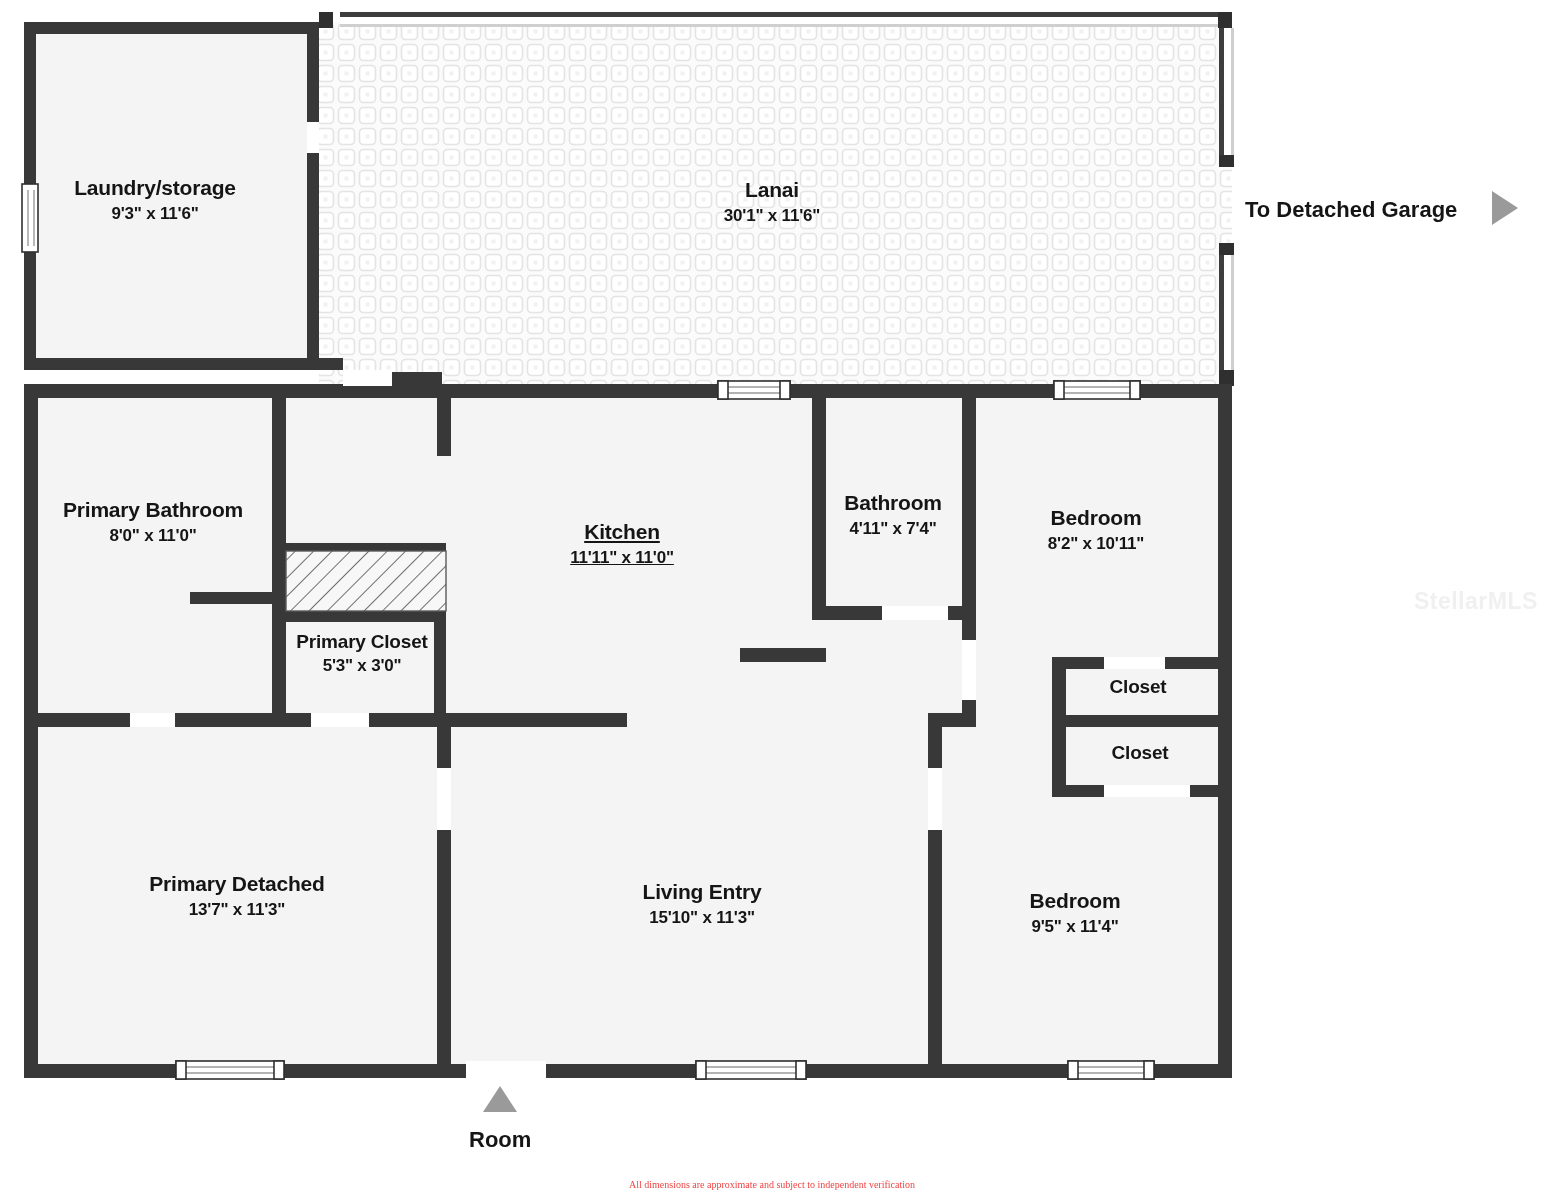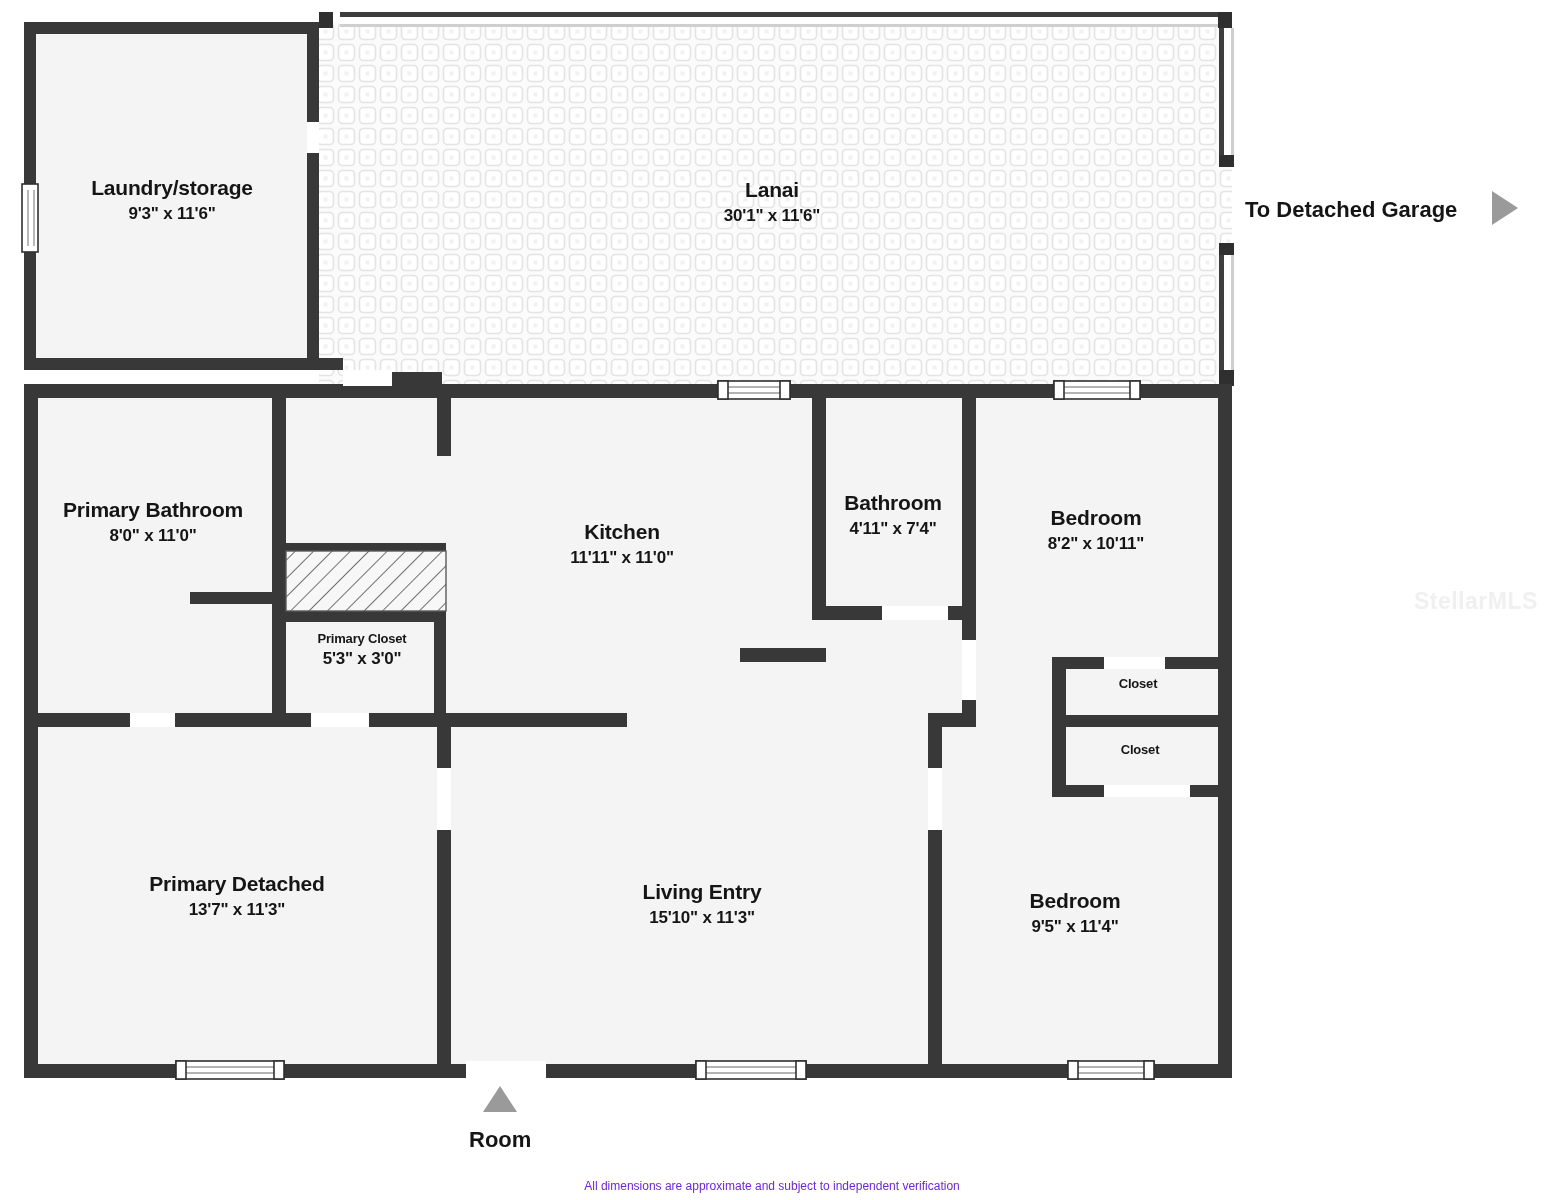--- a/index.html
+++ b/index.html
@@ -36,21 +36,21 @@
     letter-spacing: -0.2px;
   }
   .label .rname.two-line { white-space: normal; }
   .label .rdim {
     display: block;
     font-weight: bold;
     font-size: 17px;
     margin-top: 3px;
     letter-spacing: -0.2px;
   }
-  .label.small .rname { font-size: 13px; }
+  .label.small .rname { font-size: 19px; }
   .annot {
     position: absolute;
     font-weight: bold;
     font-size: 22px;
     color: #151515;
     white-space: nowrap;
   }
   .tri {
     position: absolute;
     width: 0; height: 0;
@@ -63,23 +63,24 @@
   .tri.up {
     border-left: 17px solid transparent;
     border-right: 17px solid transparent;
     border-bottom: 26px solid #9a9a9a;
   }
   .disclaimer {
     position: absolute;
     left: 772px;
     top: 1179px;
     transform: translateX(-50%);
-    font-size: 12px;
-    color: #6d28d9;
+    font-size: 10px;
+    color: #ef4444;
     white-space: nowrap;
+    font-family: Liberation Serif, serif;
   }
   .watermark {
     position: absolute;
     left: 1414px;
     top: 588px;
     font-size: 23px;
     font-weight: bold;
     color: #f0f0f0;
     letter-spacing: 0.5px;
     white-space: nowrap;
@@ -234,41 +235,41 @@
     <rect x="1068" y="1061" width="86" height="18" fill="#ffffff" stroke="#303030" stroke-width="1.6"></rect>
     <line x1="1076" y1="1067" x2="1146" y2="1067" stroke="#9a9a9a" stroke-width="1.4"></line>
     <line x1="1076" y1="1073" x2="1146" y2="1073" stroke="#9a9a9a" stroke-width="1.4"></line>
     <rect x="1068" y="1061" width="10" height="18" fill="#ffffff" stroke="#303030" stroke-width="1.6"></rect>
     <rect x="1144" y="1061" width="10" height="18" fill="#ffffff" stroke="#303030" stroke-width="1.6"></rect>
   </g>
 
   <rect x="286" y="551" width="160" height="60" fill="url(#hatch)" stroke="#5a5a5a" stroke-width="1.4"></rect>
 </svg>
 
-<div class="label" style="left:172px; top:176px;">
+<div class="label" style="left:155px; top:176px;">
   <span class="rname">Laundry/storage</span>
   <span class="rdim">9'3" x 11'6"</span>
 </div>
 
 <div class="label" style="left:772px; top:178px;">
   <span class="rname">Lanai</span>
   <span class="rdim">30'1" x 11'6"</span>
 </div>
 
 <div class="label" style="left:153px; top:498px;">
   <span class="rname">Primary Bathroom</span>
   <span class="rdim">8'0" x 11'0"</span>
 </div>
 
 <div class="label small" style="left:362px; top:631px; width:150px;">
   <span class="rname two-line">Primary Closet</span>
   <span class="rdim">5'3" x 3'0"</span>
 </div>
 
-<div class="label" style="left:622px; top:520px;">
+<div class="label" style="left:622px; top:520px;text-decoration:underline;">
   <span class="rname">Kitchen</span>
   <span class="rdim">11'11" x 11'0"</span>
 </div>
 
 <div class="label" style="left:893px; top:472px;margin-top:19px;">
   <span class="rname">Bathroom</span>
   <span class="rdim">4'11" x 7'4"</span>
 </div>
 
 <div class="label" style="left:1096px; top:506px;">

